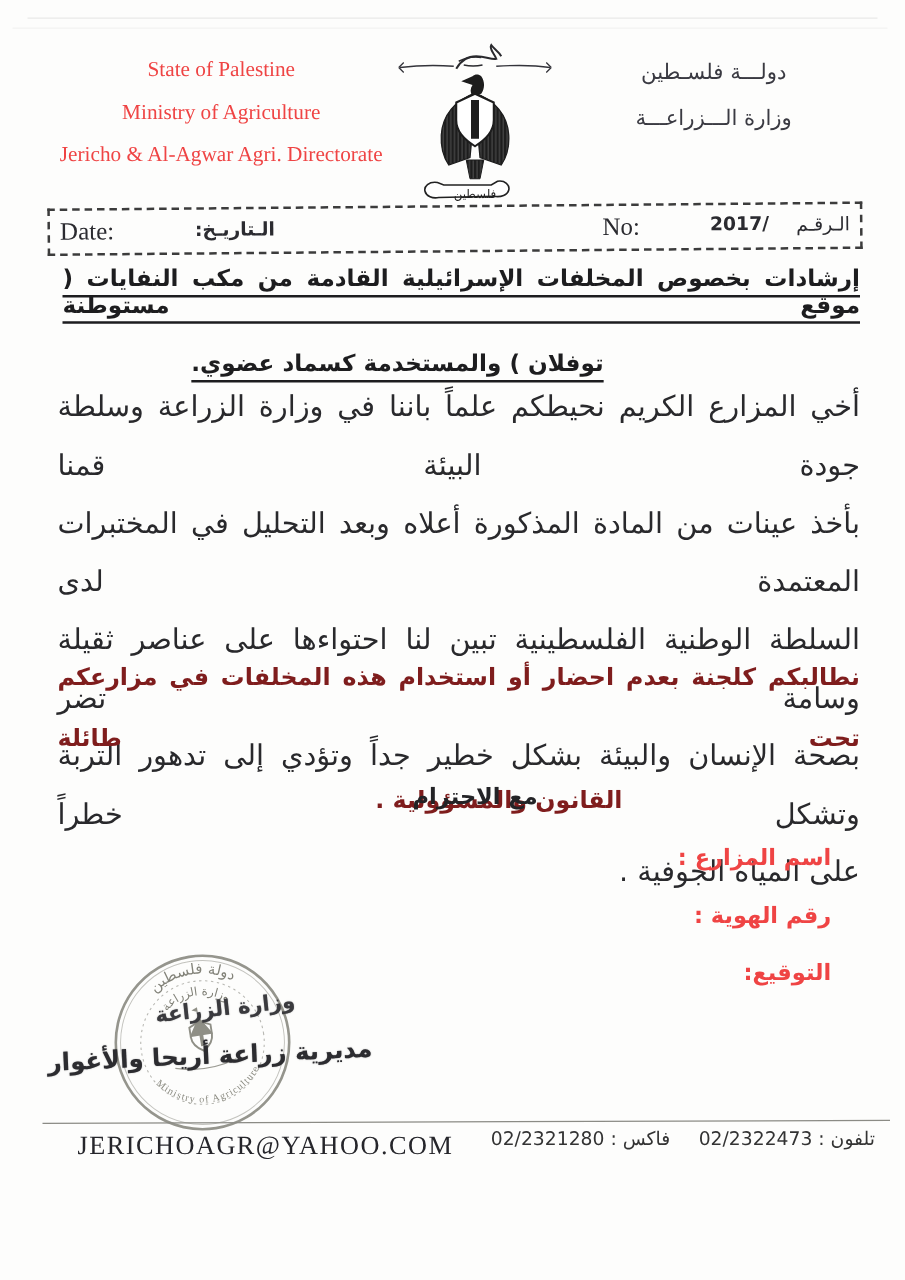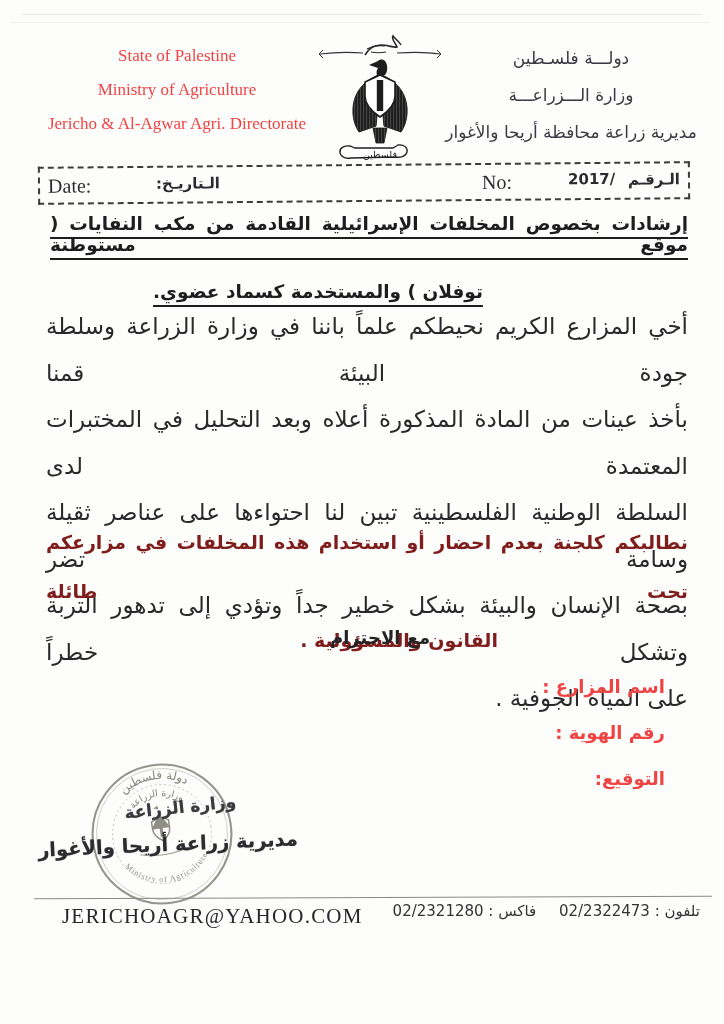--- a/index.html
+++ b/index.html
@@ -21,21 +21,21 @@
   .hdr-ar div{margin-bottom:17px;}
   .emblem{position:absolute;left:316px;top:34px;width:128px;height:132px;}
   
   .refbox{position:absolute;left:38px;top:164px;width:648px;height:34px;
     border:2px dashed #3c3c3c;transform:rotate(-0.5deg);}
   .refbox span{position:absolute;top:6px;font-size:20px;color:#2b2b30;}
   .r-date-en{left:8px;}
   .r-date-ar{left:116px;top:7px !important;font-size:15px !important;font-weight:bold;}
   .r-no-en{left:442px;}
   .r-year{left:528px;font-weight:bold;font-family:"DejaVu Sans",sans-serif;font-size:15px !important;}
-  .r-no-ar{right:8px;top:7px !important;font-size:15px !important;font-weight:bold;text-align:center;}
+  .r-no-ar{right:8px;top:7px !important;font-size:15px !important;font-weight:normal;text-align:center;}
   
   .title{position:absolute;left:50px;top:213px;width:638px;font-weight:bold;
     font-size:18.5px;color:#1d1d1f;}
   .title .l1{text-align:justify;text-align-last:justify;
     text-decoration:underline;text-underline-offset:7px;text-decoration-thickness:1.5px;}
   .title .l2{margin-top:26px;text-align:center;position:relative;left:-51px;
     text-decoration:underline;text-underline-offset:7px;text-decoration-thickness:1.5px;}
   
   .bodytxt{position:absolute;left:46px;top:303px;width:642px;font-size:23px;
     color:#29292c;line-height:46.5px;}
@@ -114,21 +114,20 @@
       <g>
         <path d="M34,112 c-7,-1 -11,3 -10,7 c1,4 6,6 11,5 l44,-1 c6,1 11,-1 12,-5 c1,-4 -3,-8 -9,-7 l-5,3 h-38 z" fill="#ffffff" stroke="#222" stroke-width="1.3"></path>
         <text x="64" y="124" text-anchor="middle" font-size="9.5" fill="#222">فلسطين</text>
       </g>
     </svg>
   </div>
 
   <div class="hdr-ar ar">
     <div>دولـــة فلسـطين</div>
     <div>وزارة الـــزراعـــة</div>
-    <div>مديرية زراعة محافظة أريحا والأغوار</div>
   </div>
 
   <div class="refbox">
     <span class="r-date-en">Date:</span>
     <span class="r-date-ar ar">الـتاريـخ:</span>
     <span class="r-no-en">No:</span>
     <span class="r-year">2017/</span>
     <span class="r-no-ar ar">الـرقـم</span>
   </div>
 

